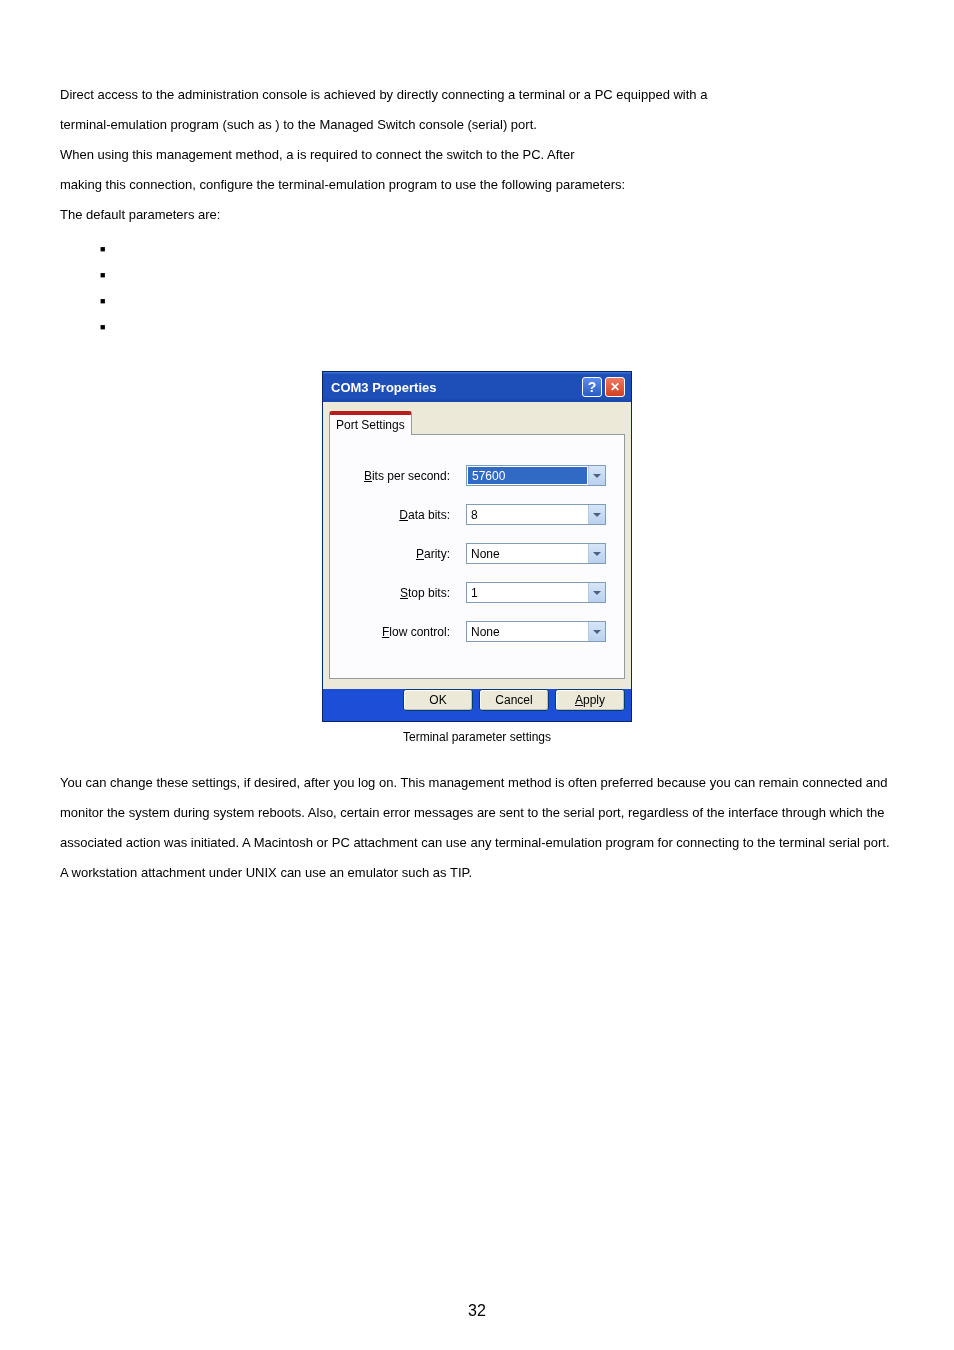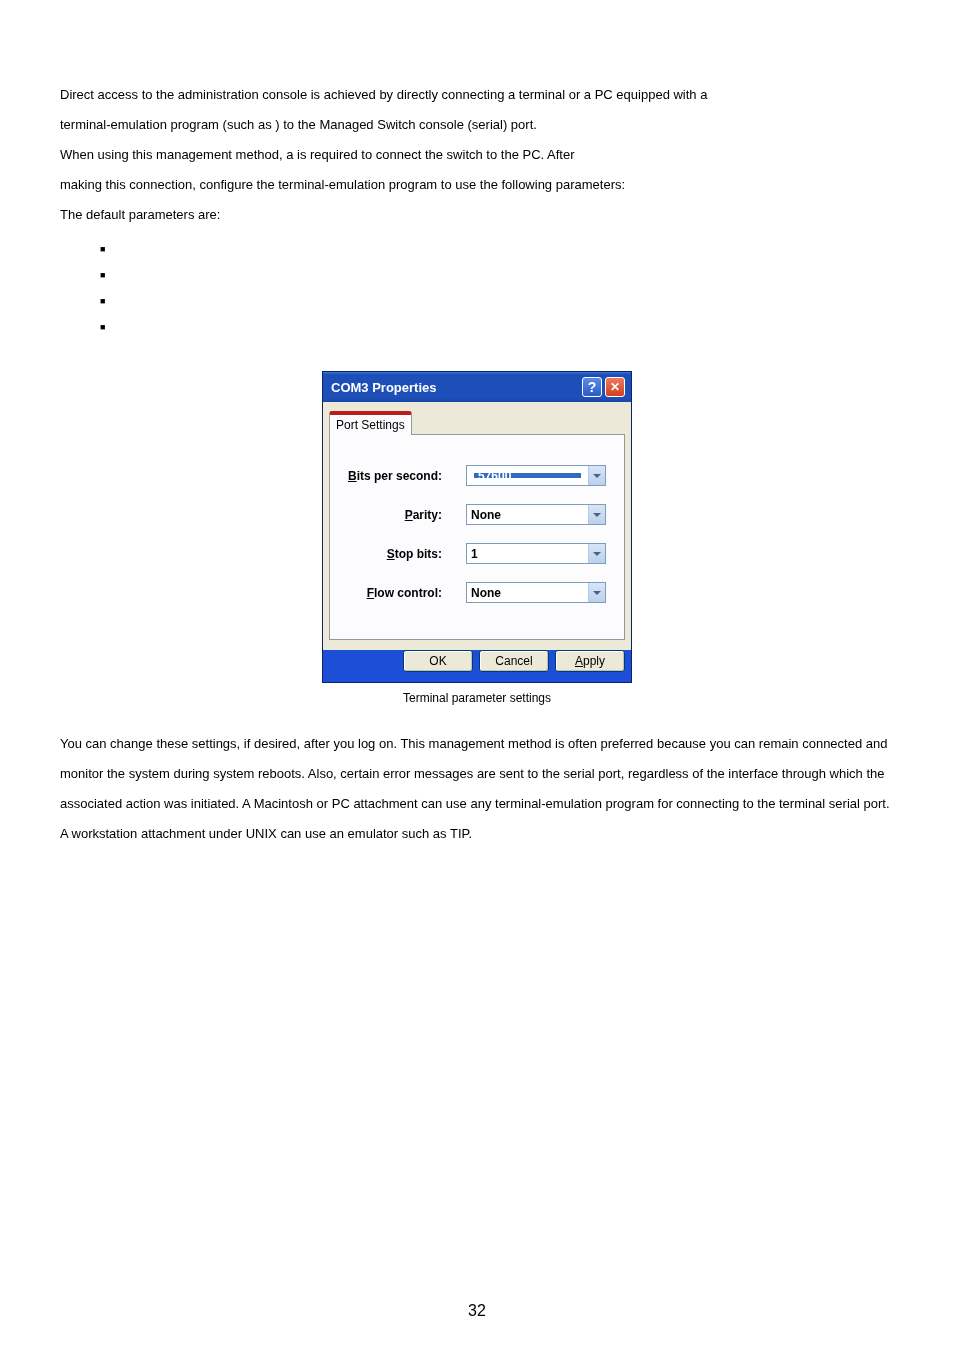--- a/index.html
+++ b/index.html
@@ -104,22 +104,21 @@
       background: #fcfcfe;
       border: 1px solid #919b9c;
       border-top: none;
       padding: 30px 18px 18px;
     }
     .field-row {
       display: flex;
       align-items: center;
       justify-content: flex-end;
       margin-bottom: 18px;
-      gap: 24px;
-      font-weight: bold;
+      gap: 16px;
     }
     .field-label {
       font-size: 12px;
       text-align: right;
     }
     .underline { text-decoration: underline; }
     .combo {
       display: flex;
       width: 140px;
       border: 1px solid #7f9db9;
@@ -130,21 +129,21 @@
     .combo-val {
       flex: 1;
       padding: 2px 4px;
       font-size: 12px;
       display: flex;
       align-items: center;
     }
     .combo-val.selected {
       background: #316ac5;
       color: #fff;
-      margin: 7px;
+      margin: 1px;
     }
     .combo-btn {
       width: 17px;
       background: linear-gradient(to bottom, #d7e5f7, #b9d1ef);
       border-left: 1px solid #b5c9e2;
       display: flex;
       align-items: center;
       justify-content: center;
     }
     .chev {
@@ -233,20 +232,29 @@
         <div class="field-row">
           <span class="field-label"><span class="underline">B</span><span>its per second:</span></span>
           <div class="combo">
             <span class="combo-val selected">57600</span>
             <span class="combo-btn">
                 <span class="chev"></span>
               </span>
           </div>
         </div>
 
+        <div class="field-row">
+          <span class="field-label"><span class="underline">D</span><span>ata bits:</span></span>
+          <div class="combo">
+            <span class="combo-val">8</span>
+            <span class="combo-btn">
+                <span class="chev"></span>
+              </span>
+          </div>
+        </div>
 
         <div class="field-row">
           <span class="field-label"><span class="underline">P</span><span>arity:</span></span>
           <div class="combo">
             <span class="combo-val">None</span>
             <span class="combo-btn">
                 <span class="chev"></span>
               </span>
           </div>
         </div>

